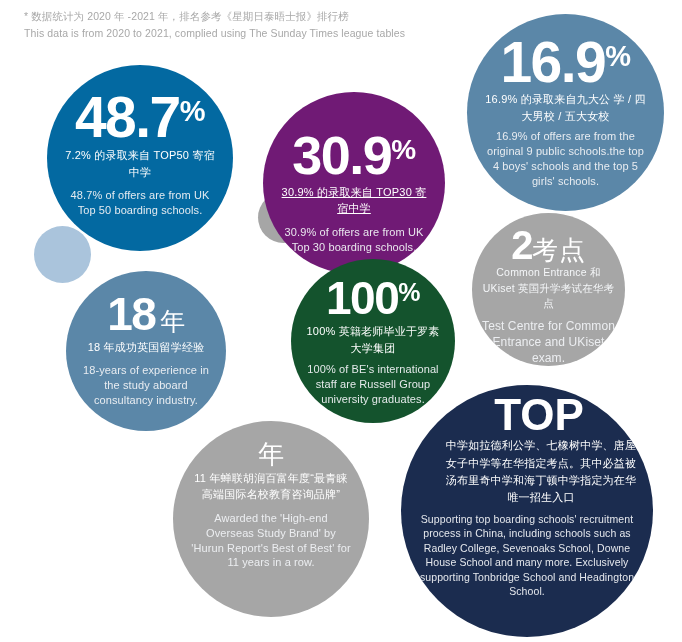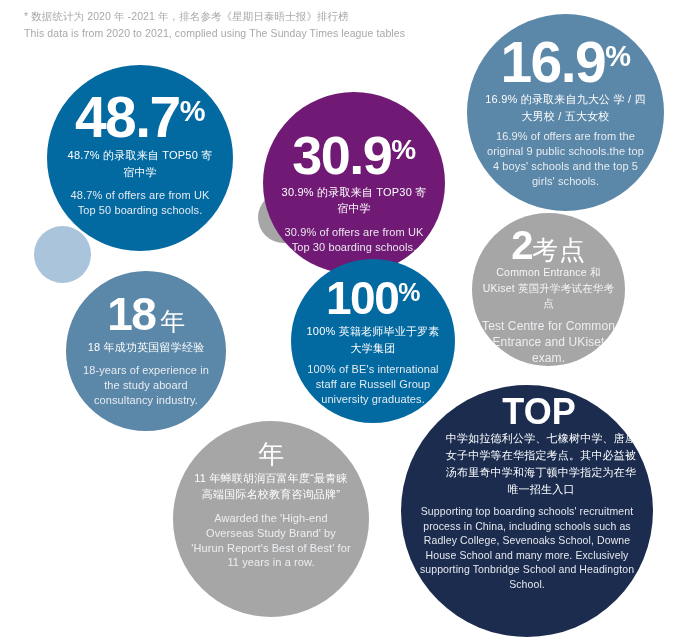--- a/index.html
+++ b/index.html
@@ -80,21 +80,21 @@
   #b-487 .big-num .suffix { font-size: 29px; position: relative; top: -16px; }
   #b-487 .cn { margin-top: 4px; }
   #b-487 .en { margin-top: 8px; }
 
   #b-309 {
     left: 263px; top: 92px; width: 182px; height: 182px;
     background: #701a75; padding: 20px 18px 0 18px; justify-content: center;
   }
   #b-309 .big-num { font-size: 54px; }
   #b-309 .big-num .suffix { font-size: 28px; position: relative; top: -15px; }
-  #b-309 .cn { margin-top: 3px; }
+  #b-309 .cn { margin-top: 3px; text-decoration: underline; }
   #b-309 .en { margin-top: 8px; }
 
   #b-169 {
     left: 467px; top: 14px; width: 197px; height: 197px;
     background: #5b87a8; padding: 22px 16px 0 16px;
   }
   #b-169 .big-num { font-size: 57px; }
   #b-169 .big-num .suffix { font-size: 29px; position: relative; top: -16px; }
   #b-169 .cn { margin-top: 3px; }
   #b-169 .en { margin-top: 5px; }
@@ -112,41 +112,41 @@
     left: 66px; top: 271px; width: 160px; height: 160px;
     background: #5b87a8; padding: 22px 14px 0 14px;
   }
   #b-18 .big-num { font-size: 46px; }
   #b-18 .big-num .suffix { font-size: 25px; font-weight: normal; margin-left: 5px; }
   #b-18 .cn { margin-top: 4px; }
   #b-18 .en { margin-top: 7px; }
 
   #b-100 {
     left: 291px; top: 259px; width: 164px; height: 164px;
-    background: #0369a1; padding: 18px 12px 0 12px;
+    background: #14532d; padding: 18px 12px 0 12px;
   }
   #b-100 .big-num { font-size: 46px; }
   #b-100 .big-num .suffix { font-size: 25px; position: relative; top: -13px; }
   #b-100 .cn { margin-top: 4px; }
   #b-100 .en { margin-top: 6px; }
 
   #b-11 {
     left: 173px; top: 421px; width: 196px; height: 196px;
     background: #a6a6a6; padding: 22px 16px 0 16px;
   }
   #b-11 .big-num { font-size: 50px; }
   #b-11 .big-num .suffix { font-size: 26px; font-weight: normal; }
   #b-11 .cn { margin-top: 3px; }
   #b-11 .en { margin-top: 8px; }
 
   #b-top {
     left: 401px; top: 385px; width: 252px; height: 252px;
     background: #1b2c4f; padding: 10px 16px 0 16px;
   }
-  #b-top .big-num { font-size: 36px; letter-spacing: 0px; margin-left: 24px; }
+  #b-top .big-num { font-size: 44px; letter-spacing: 0px; margin-left: 24px; }
   #b-top .cn { margin-top: 2px; font-size: 11px; line-height: 1.55; margin-left: 28px; }
   #b-top .en { margin-top: 6px; font-size: 10.5px; line-height: 1.38; }
 
   
   #d-lightblue { left: 34px; top: 226px; width: 57px; height: 57px; background: #aac4dc; }
   #d-gray-small { left: 258px; top: 192px; width: 51px; height: 51px; background: #a6a6a6; }
 </style>
 </head>
 <body>
 
@@ -158,21 +158,21 @@
   </div>
 
   <div class="deco" id="d-lightblue"></div>
   <div class="deco" id="d-gray-small"></div>
 
   <div class="bubble" id="b-487">
     <div class="big-num">
       <span>48.7</span>
         <span class="suffix">%</span>
     </div>
-    <div class="cn">48.7% 的录取来自 TOP50 寄宿中学</div>
+    <div class="cn">7.2% 的录取来自 TOP50 寄宿中学</div>
     <div class="en">48.7% of offers are from UK Top 50 boarding schools.</div>
   </div>
 
   <div class="bubble" id="b-309">
     <div class="big-num">
       <span>30.9</span>
         <span class="suffix">%</span>
     </div>
     <div class="cn">30.9% 的录取来自 TOP30 寄宿中学</div>
     <div class="en">30.9% of offers are from UK Top 30 boarding schools.</div>

